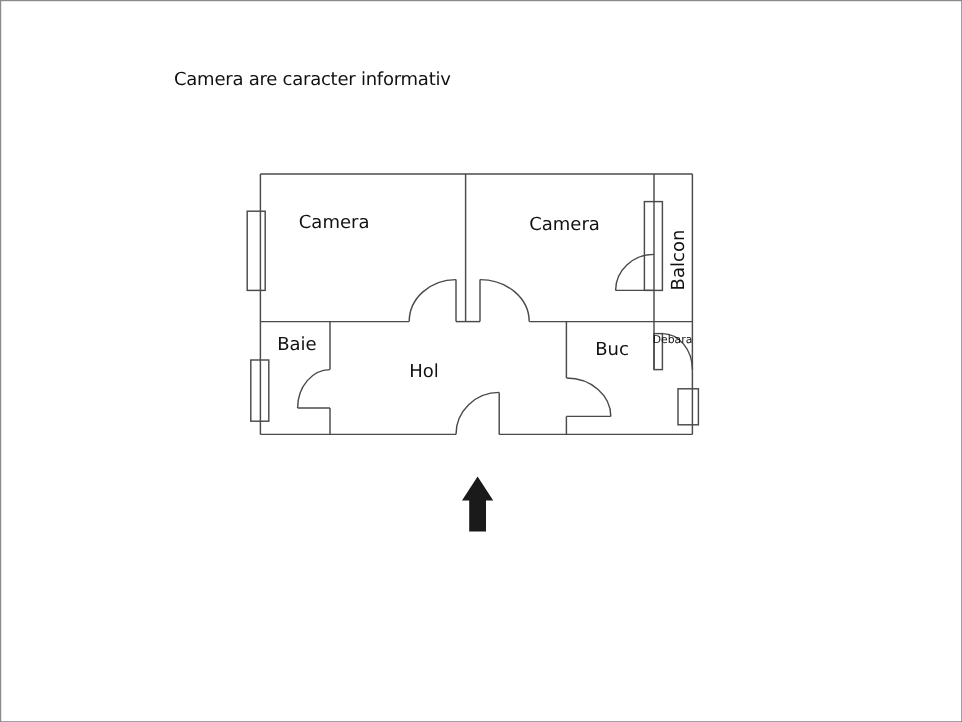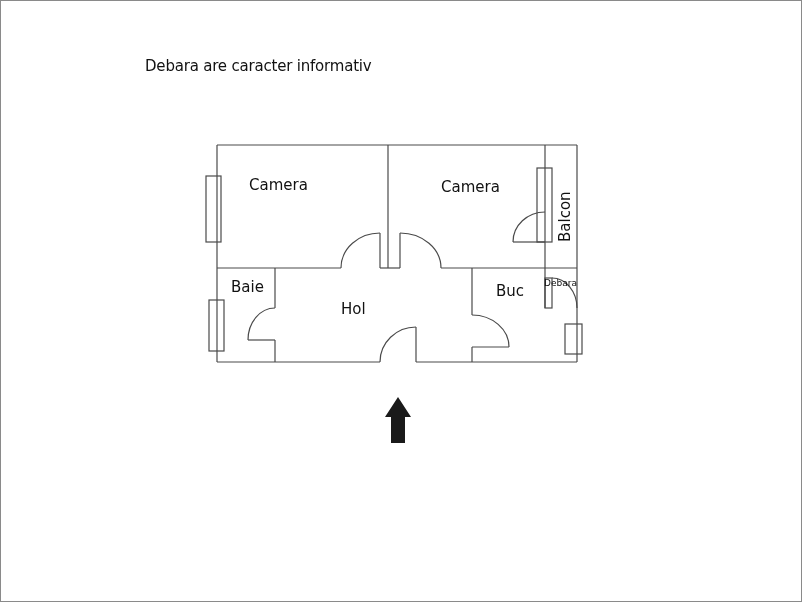--- a/index.html
+++ b/index.html
@@ -14,21 +14,21 @@
     letter-spacing: -0.2px;
   }
   svg.plan { position: absolute; left: 0; top: 0; }
   .lbl { font-family: "DejaVu Sans", sans-serif; fill: #111; }
 </style>
 </head>
 <body>
 
 <div class="frame"></div>
 
-<div class="caption">Debara are caracter informativ</div>
+<div class="caption">Camera are caracter informativ</div>
 
 <svg class="plan" width="802" height="602" viewBox="0 0 802 602">
   <g fill="none" stroke="#4a4a4a" stroke-width="1.2">
 
     <line x1="217" y1="145" x2="577" y2="145"></line>
     <line x1="217" y1="145" x2="217" y2="362"></line>
     <line x1="577" y1="145" x2="577" y2="362"></line>
 
     <line x1="217" y1="362" x2="380" y2="362"></line>
     <line x1="416" y1="362" x2="577" y2="362"></line>

